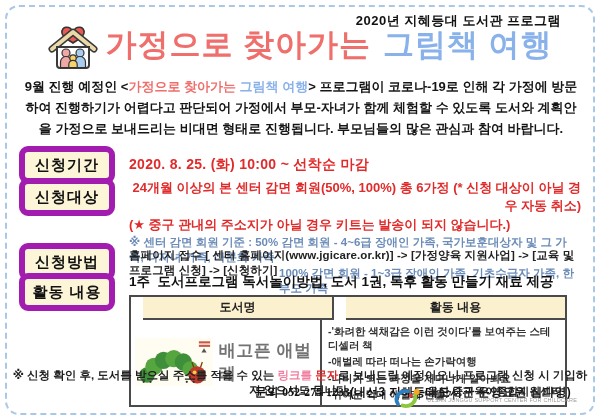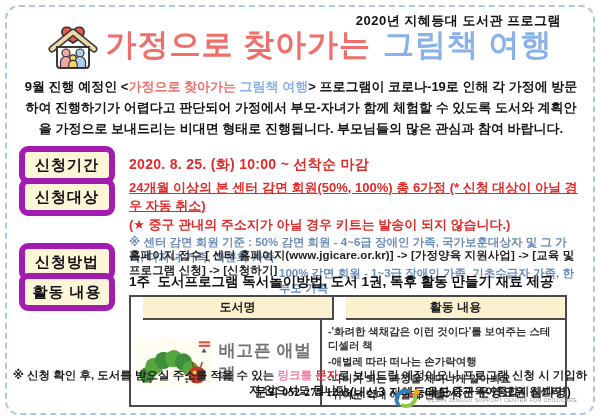--- a/index.html
+++ b/index.html
@@ -33,21 +33,21 @@
   .row{position:absolute;left:12px;right:12px;display:flex;gap:14px;align-items:flex-start;}
   .pill{
     flex:0 0 96px;box-sizing:border-box;width:96px;padding:4px 0 3px 0;
     background:#fdf5d8;border:6px solid #a21caf;border-radius:9px;
     text-align:center;font-size:15px;font-weight:800;letter-spacing:1px;color:#111;
   }
   .row-period{top:139px;align-items:center;}
   .period-value{font-size:14px;color:#e02b2b;letter-spacing:.3px;}
   .row-target{top:171px;}
   .target-lines{display:flex;flex-direction:column;gap:1px;padding-top:1px;}
-  .target-l1{font-size:13px;color:#e02b2b;text-decoration:underline;}
+  .target-l1{font-size:13px;color:#e02b2b;text-align:right;}
   .target-l2{font-size:13px;color:#e02b2b;}
   .target-note{font-size:11.5px;color:#6b8cb8;font-weight:700;}
   .target-note.n2{padding-left:150px;}
   .row-method{top:236px;align-items:center;}
   .method-value{font-size:11.5px;color:#222;letter-spacing:.1px;padding-top:2px;}
   .row-activity{top:266px;}
   .activity-content{flex:1;display:flex;flex-direction:column;}
   .activity-headline{font-size:13.5px;color:#111;white-space:pre-wrap;margin-bottom:4px;}
   .btable{border:2px solid #4a4a4a;width:438px;box-sizing:border-box;}
   .btable .tr{display:flex;}

